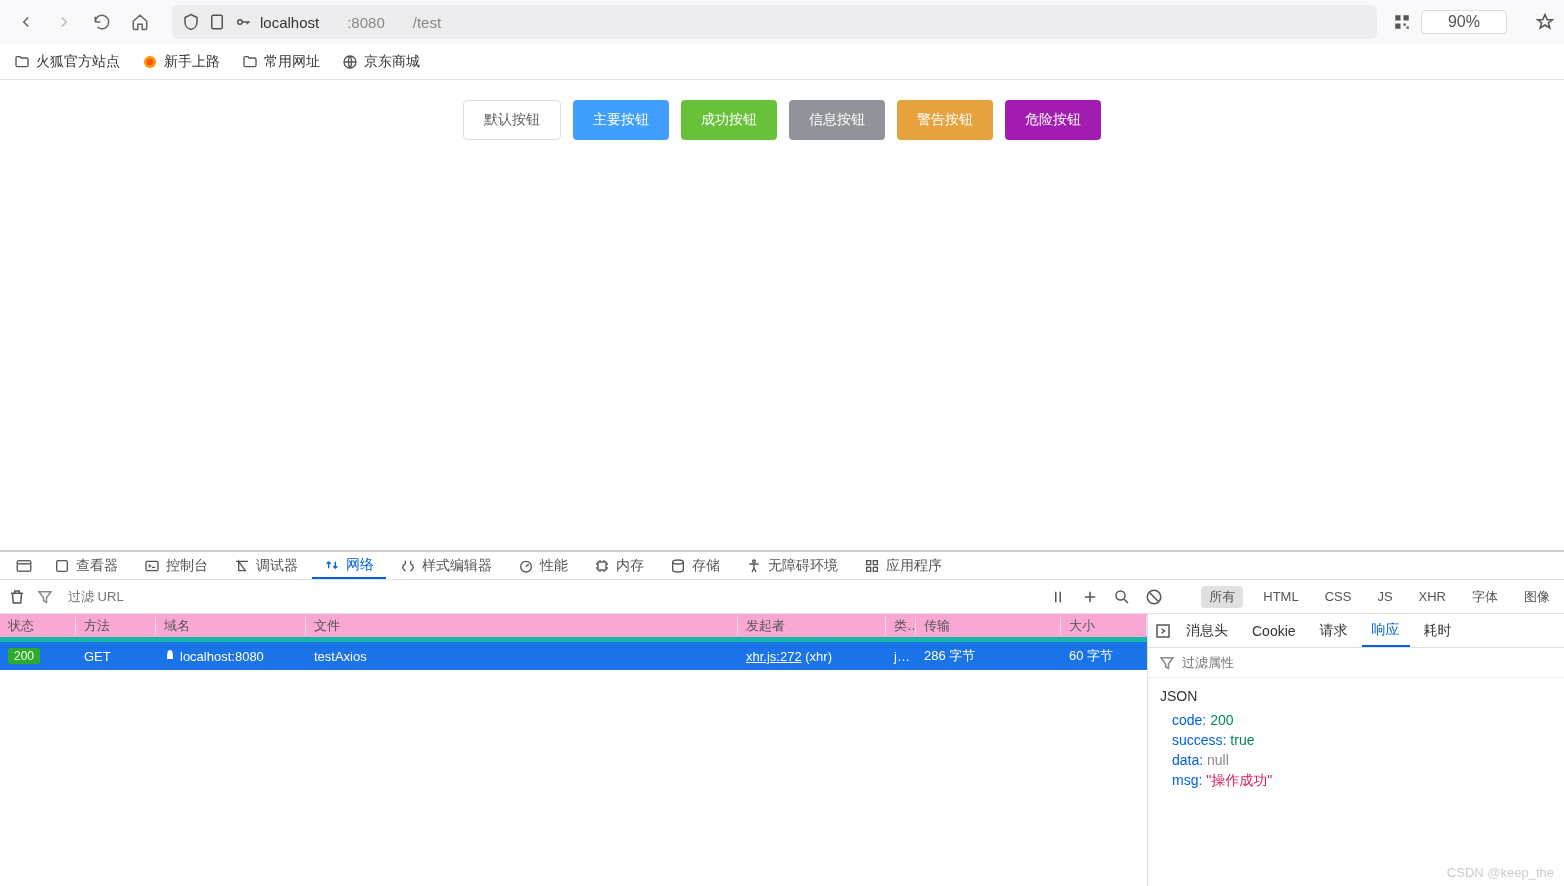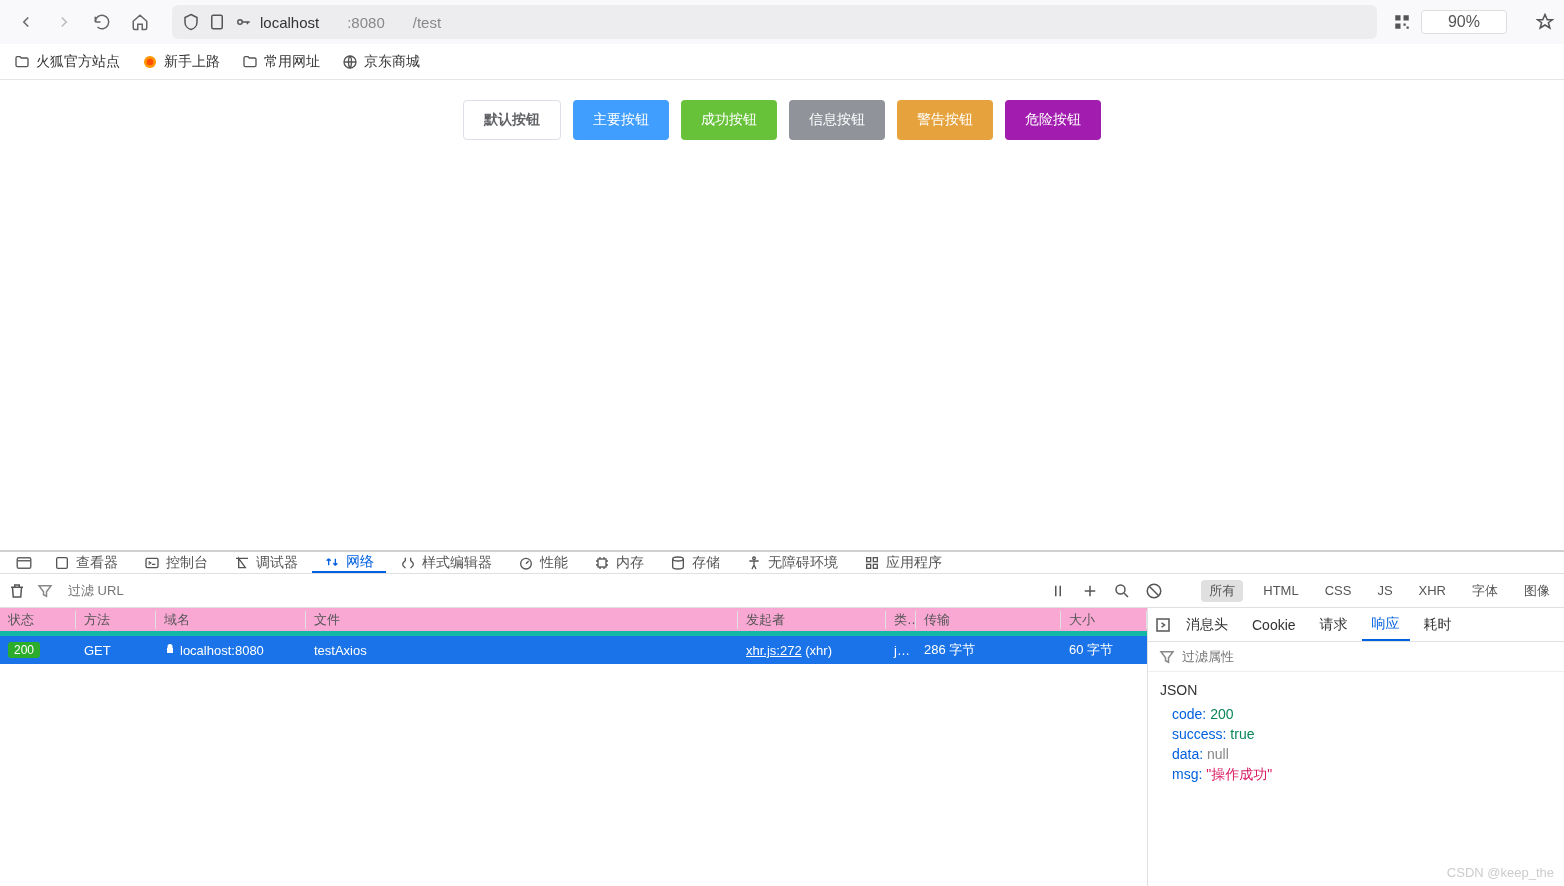--- a/index.html
+++ b/index.html
@@ -19,30 +19,30 @@
 
 
 .bookmark-bar { display:flex; align-items:center; height:36px; padding:0 14px; gap:22px; border-bottom:1px solid #e5e5e5; font-size:14px; color:#333; }
 .bk-item { display:flex; align-items:center; gap:6px; }
 .bk-icon { width:16px; height:16px; display:flex; align-items:center; justify-content:center; }
 
 
 .page { padding:20px 0; text-align:center; }
 .btn-row { display:flex; justify-content:center; gap:12px; }
 .el-btn { padding:10px 20px; border-radius:4px; font-size:14px; border:none; cursor:pointer; }
-.btn-default { background:#fff; border:1px solid #dcdfe6; color:#606266;font-weight:bold; }
+.btn-default { background:#fff; border:1px solid #dcdfe6; color:#606266; }
 .btn-primary { background:#409eff; color:#fff; }
 .btn-success { background:#67c23a; color:#fff; }
 .btn-info { background:#909399; color:#fff; }
 .btn-warning { background:#e6a23c; color:#fff; }
 .btn-danger { background:#a21caf; color:#fff; }
 
 
 .devtools { position:absolute; bottom:0; left:0; right:0; height:336px; border-top:2px solid #d0d0d0; background:#fff; display:flex; flex-direction:column; }
-.dt-tabs { display:flex; align-items:center; height:22px; border-bottom:1px solid #e0e0e0; padding:0 8px; gap:2px; }
+.dt-tabs { display:flex; align-items:center; height:28px; border-bottom:1px solid #e0e0e0; padding:0 8px; gap:2px; }
 .dt-tab { display:flex; align-items:center; gap:6px; padding:0 12px; height:100%; color:#555; font-size:14px; }
 .dt-tab.active { color:#0060df; border-bottom:2px solid #0060df; }
 .dt-tab svg { width:16px; height:16px; }
 
 .dt-filter { display:flex; align-items:center; height:34px; border-bottom:1px solid #e0e0e0; padding:0 8px; gap:10px; }
 .dt-filter input { border:none; outline:none; font-size:13px; flex:1; padding:4px; }
 .dt-filter-right { display:flex; align-items:center; gap:14px; font-size:13px; color:#555; }
 .ft-pill.active { background:#e0e0e0; border-radius:4px; padding:2px 8px; }
 .ft-pill { padding:2px 6px; }
 

